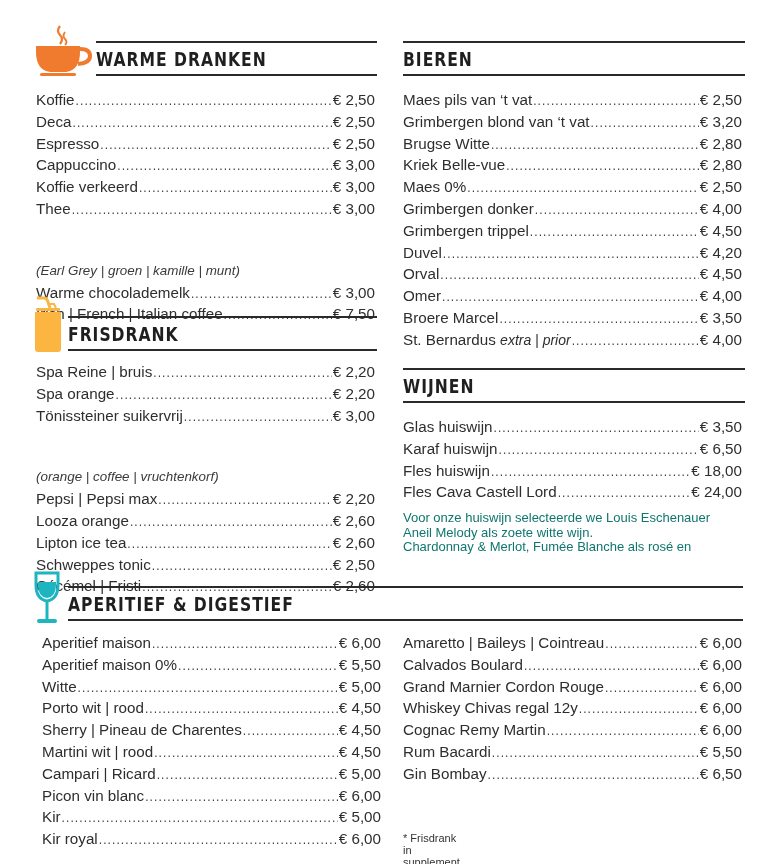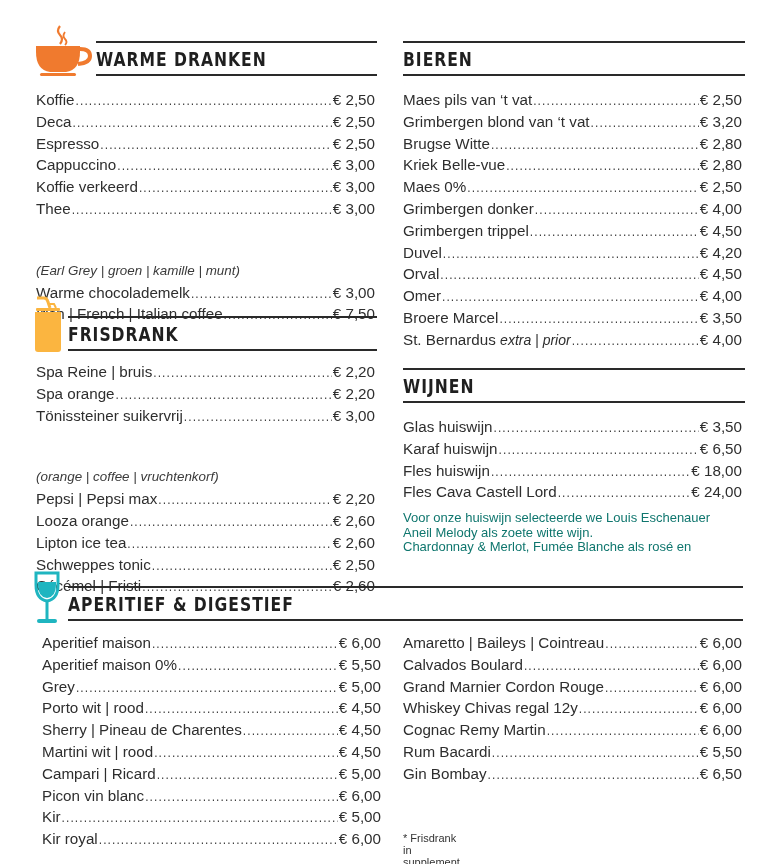--- a/index.html
+++ b/index.html
@@ -278,21 +278,21 @@
         <span class="name">Aperitief maison</span>
         <span class="dots"></span>
         <span class="price">€ 6,00</span>
       </div>
     <div class="row">
         <span class="name">Aperitief maison 0%</span>
         <span class="dots"></span>
         <span class="price">€ 5,50</span>
       </div>
     <div class="row">
-        <span class="name">Grey</span>
+        <span class="name">Witte</span>
         <span class="dots"></span>
         <span class="price">€ 5,00</span>
       </div>
     <div class="row">
         <span class="name">Porto wit | rood</span>
         <span class="dots"></span>
         <span class="price">€ 4,50</span>
       </div>
     <div class="row">
         <span class="name">Sherry | Pineau de Charentes</span>

